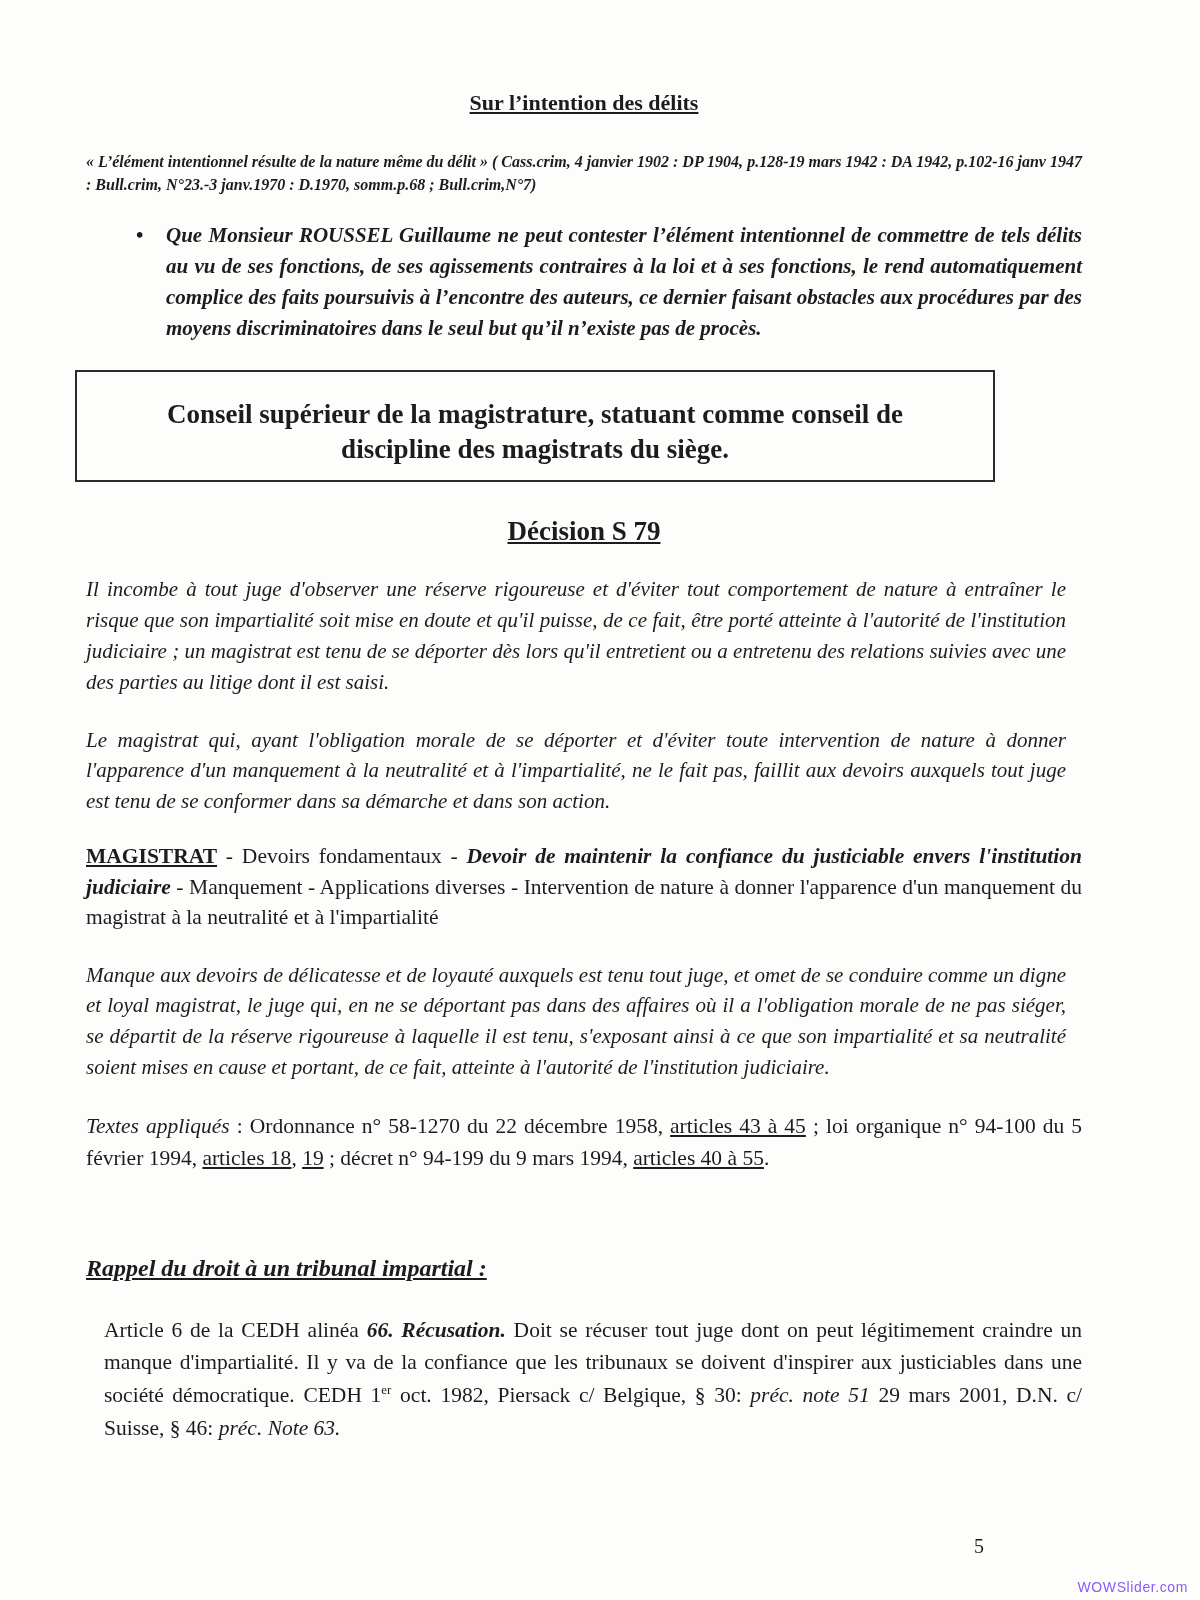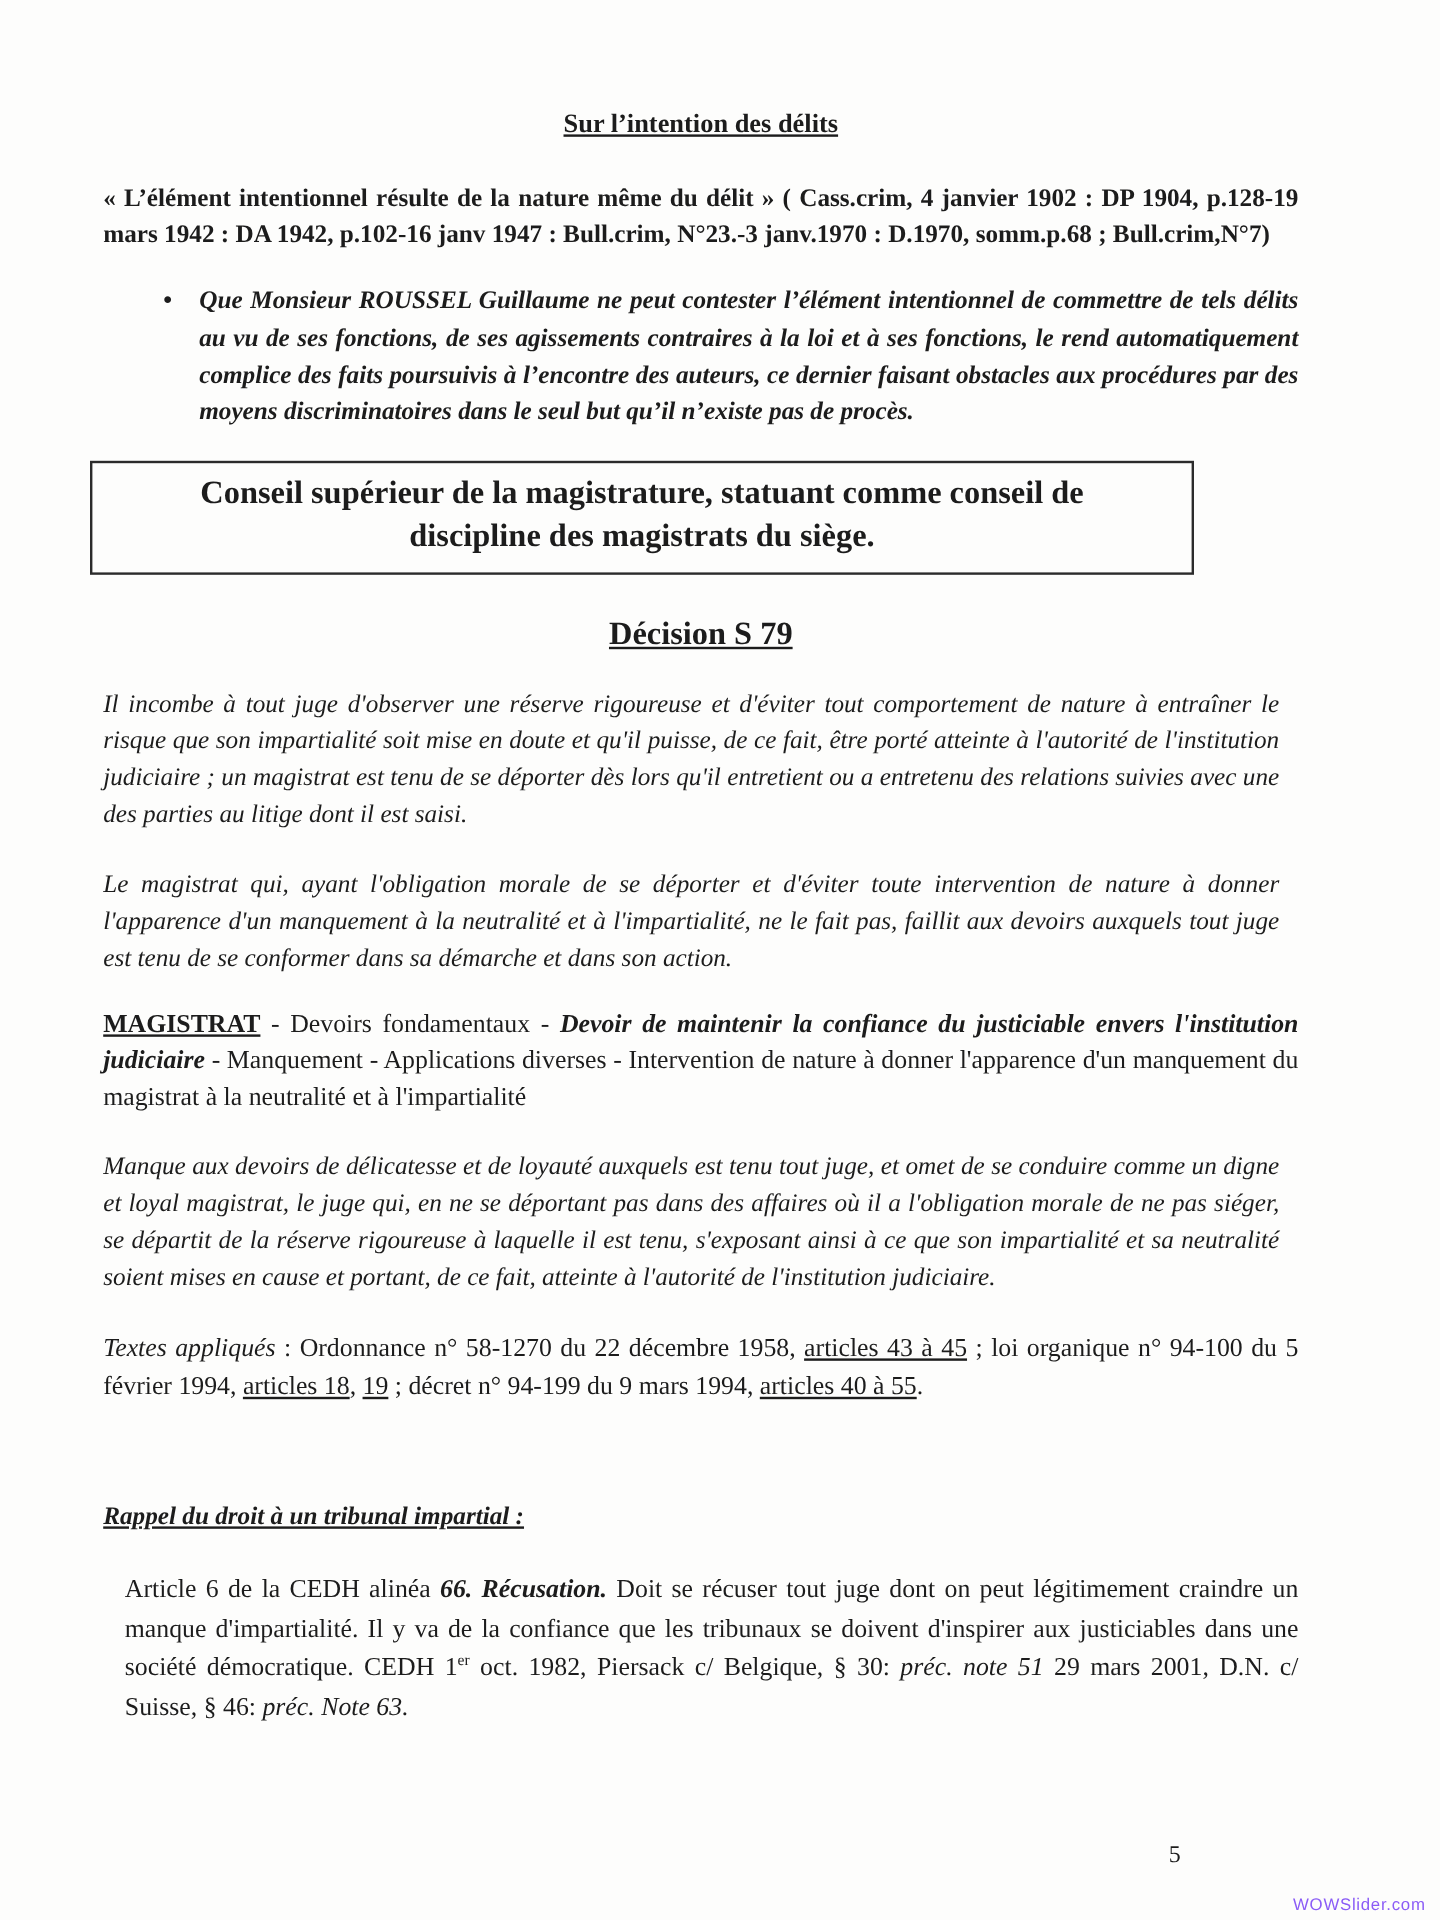--- a/index.html
+++ b/index.html
@@ -17,22 +17,23 @@
   }
   .title {
     margin: 0;
     text-align: center;
     font-size: 22px;
     font-weight: bold;
     text-decoration: underline;
   }
   .quote {
     margin: 34px 0 0 0;
-    font-size: 21px;
+    font-size: 16px;
     font-weight: bold;
+    font-style: italic;
     line-height: 1.45;
     text-align: justify;
   }
   .bullet-row {
     margin: 24px 0 0 50px;
     display: flex;
     align-items: flex-start;
   }
   .bullet-marker {
     flex: 0 0 auto;
@@ -48,21 +49,21 @@
     font-weight: bold;
     font-style: italic;
     line-height: 1.47;
     text-align: justify;
   }
   .boxed {
     margin: 26px 0 0 -11px;
     width: 920px;
     box-sizing: border-box;
     border: 2px solid #2b2b2b;
-    padding: 7px 40px 12px 40px;
+    padding: 25px 40px 12px 40px;
     text-align: center;
     font-size: 27px;
     font-weight: bold;
     line-height: 1.32;
     background: #fdfdfc;
   }
   .decision {
     margin: 34px 0 16px 0;
     text-align: center;
     font-size: 27px;
@@ -89,21 +90,21 @@
     font-size: 21.5px;
     line-height: 1.5;
     text-align: justify;
   }
   .u { text-decoration: underline; }
   .it { font-style: italic; }
   .b { font-weight: normal; }
   .bi { font-weight: bold; font-style: italic; }
   .rappel {
     margin: 80px 0 0 0;
-    font-size: 21px;
+    font-size: 24px;
     font-weight: bold;
     font-style: italic;
     text-decoration: underline;
   }
   .article {
     margin: 32px 0 0 18px;
     font-size: 21.5px;
     line-height: 1.52;
     text-align: justify;
   }

